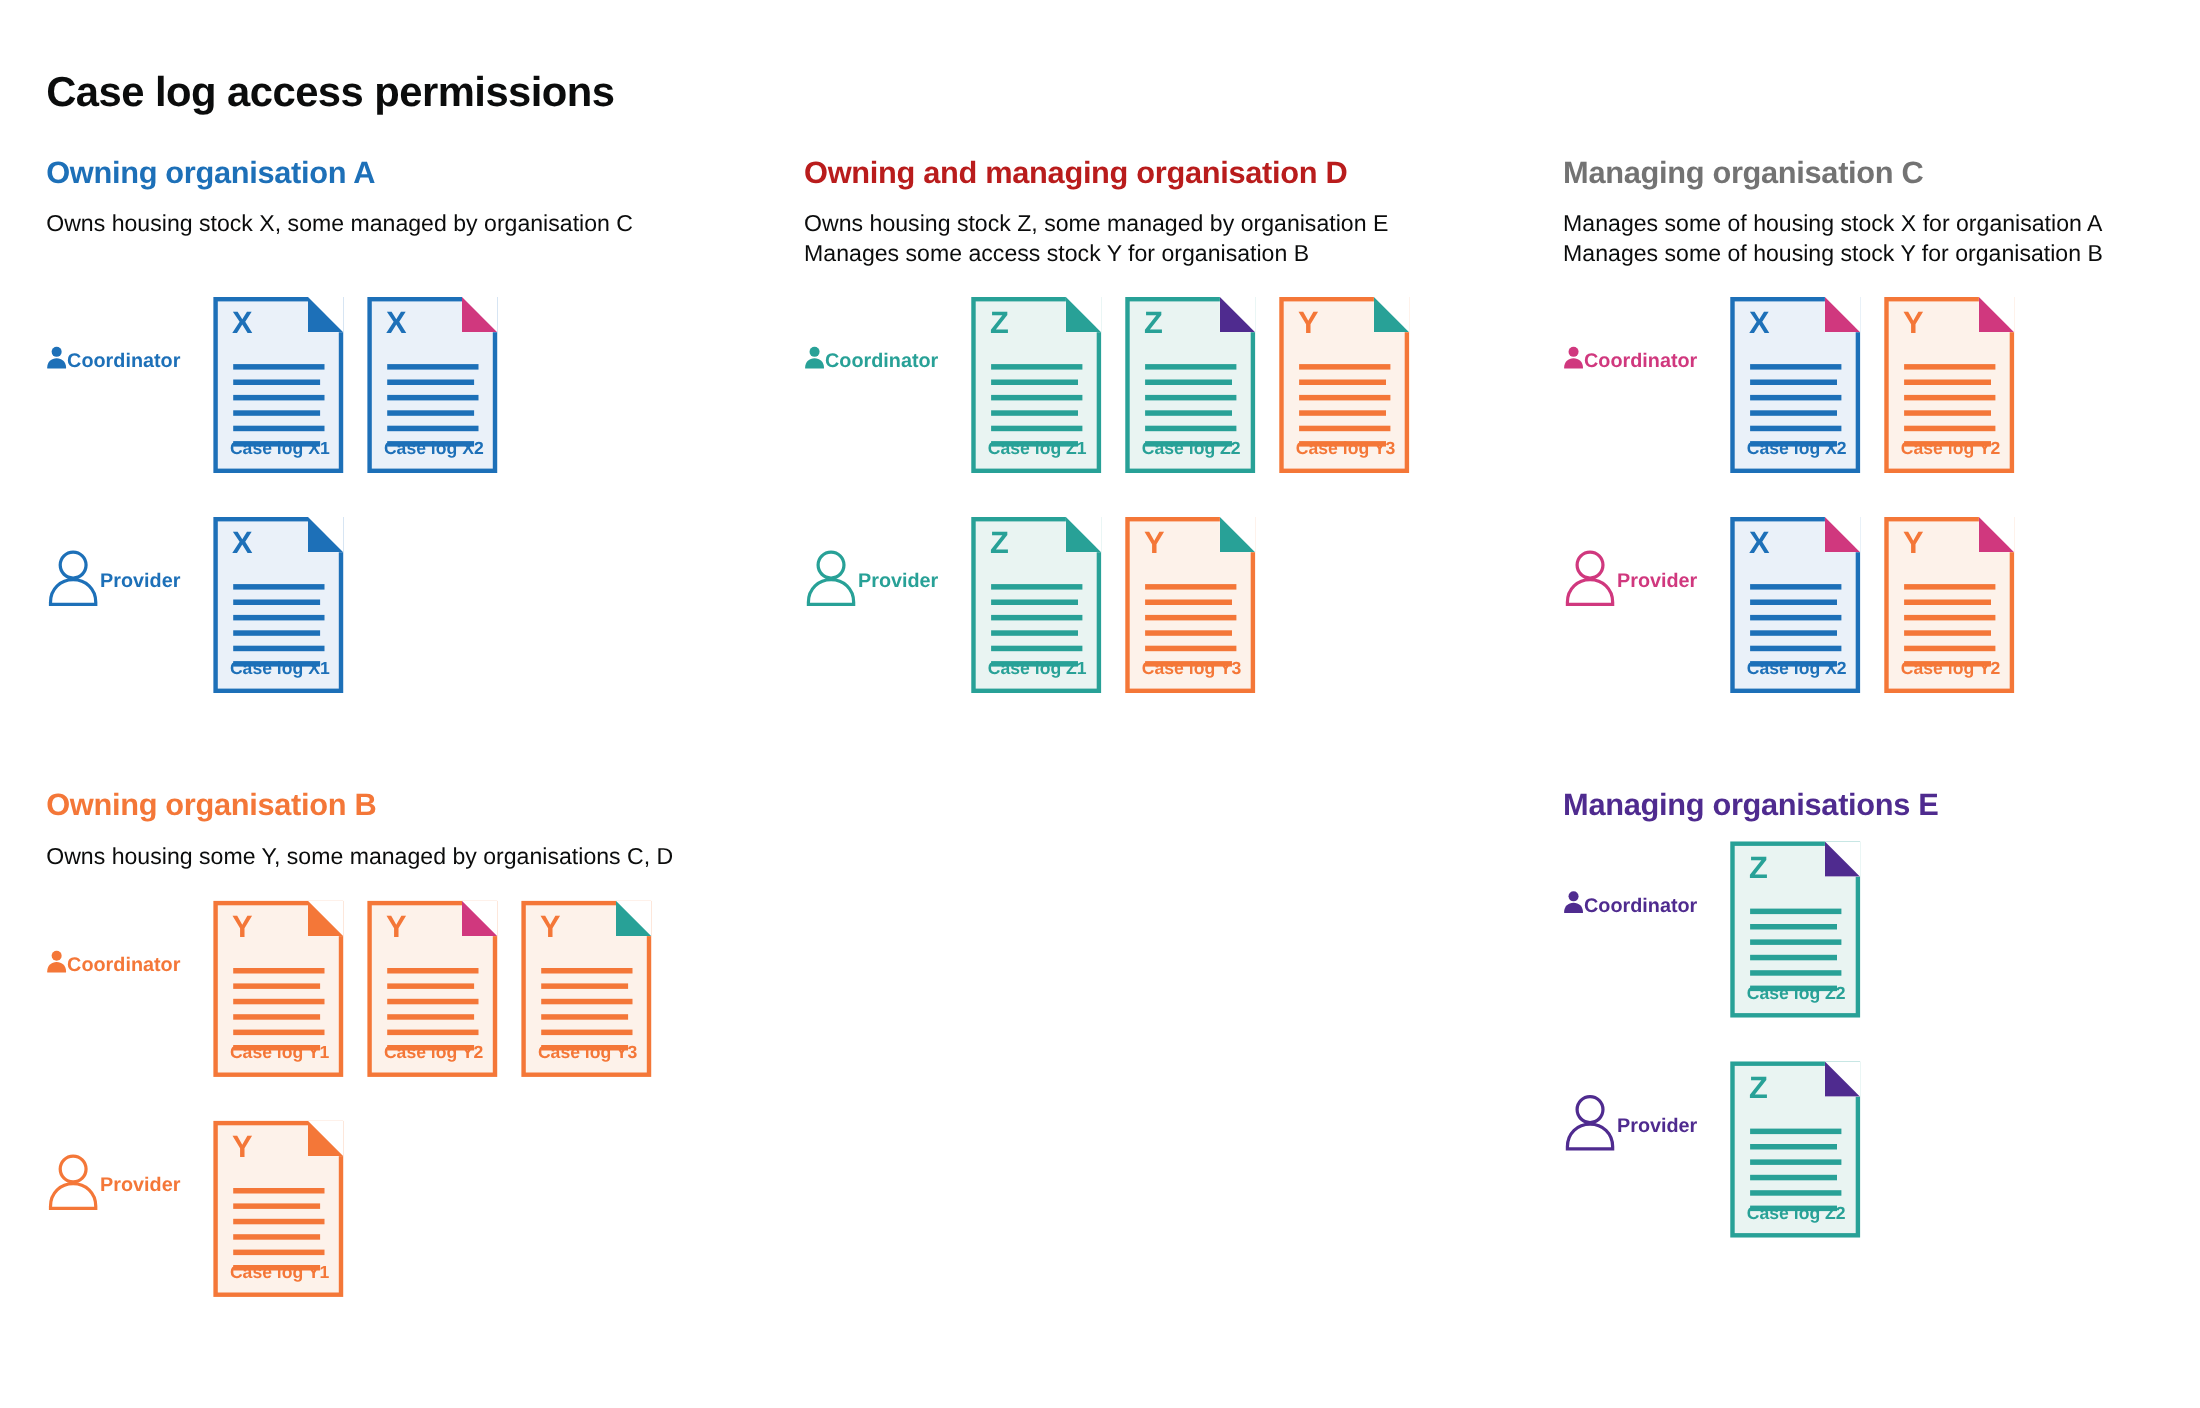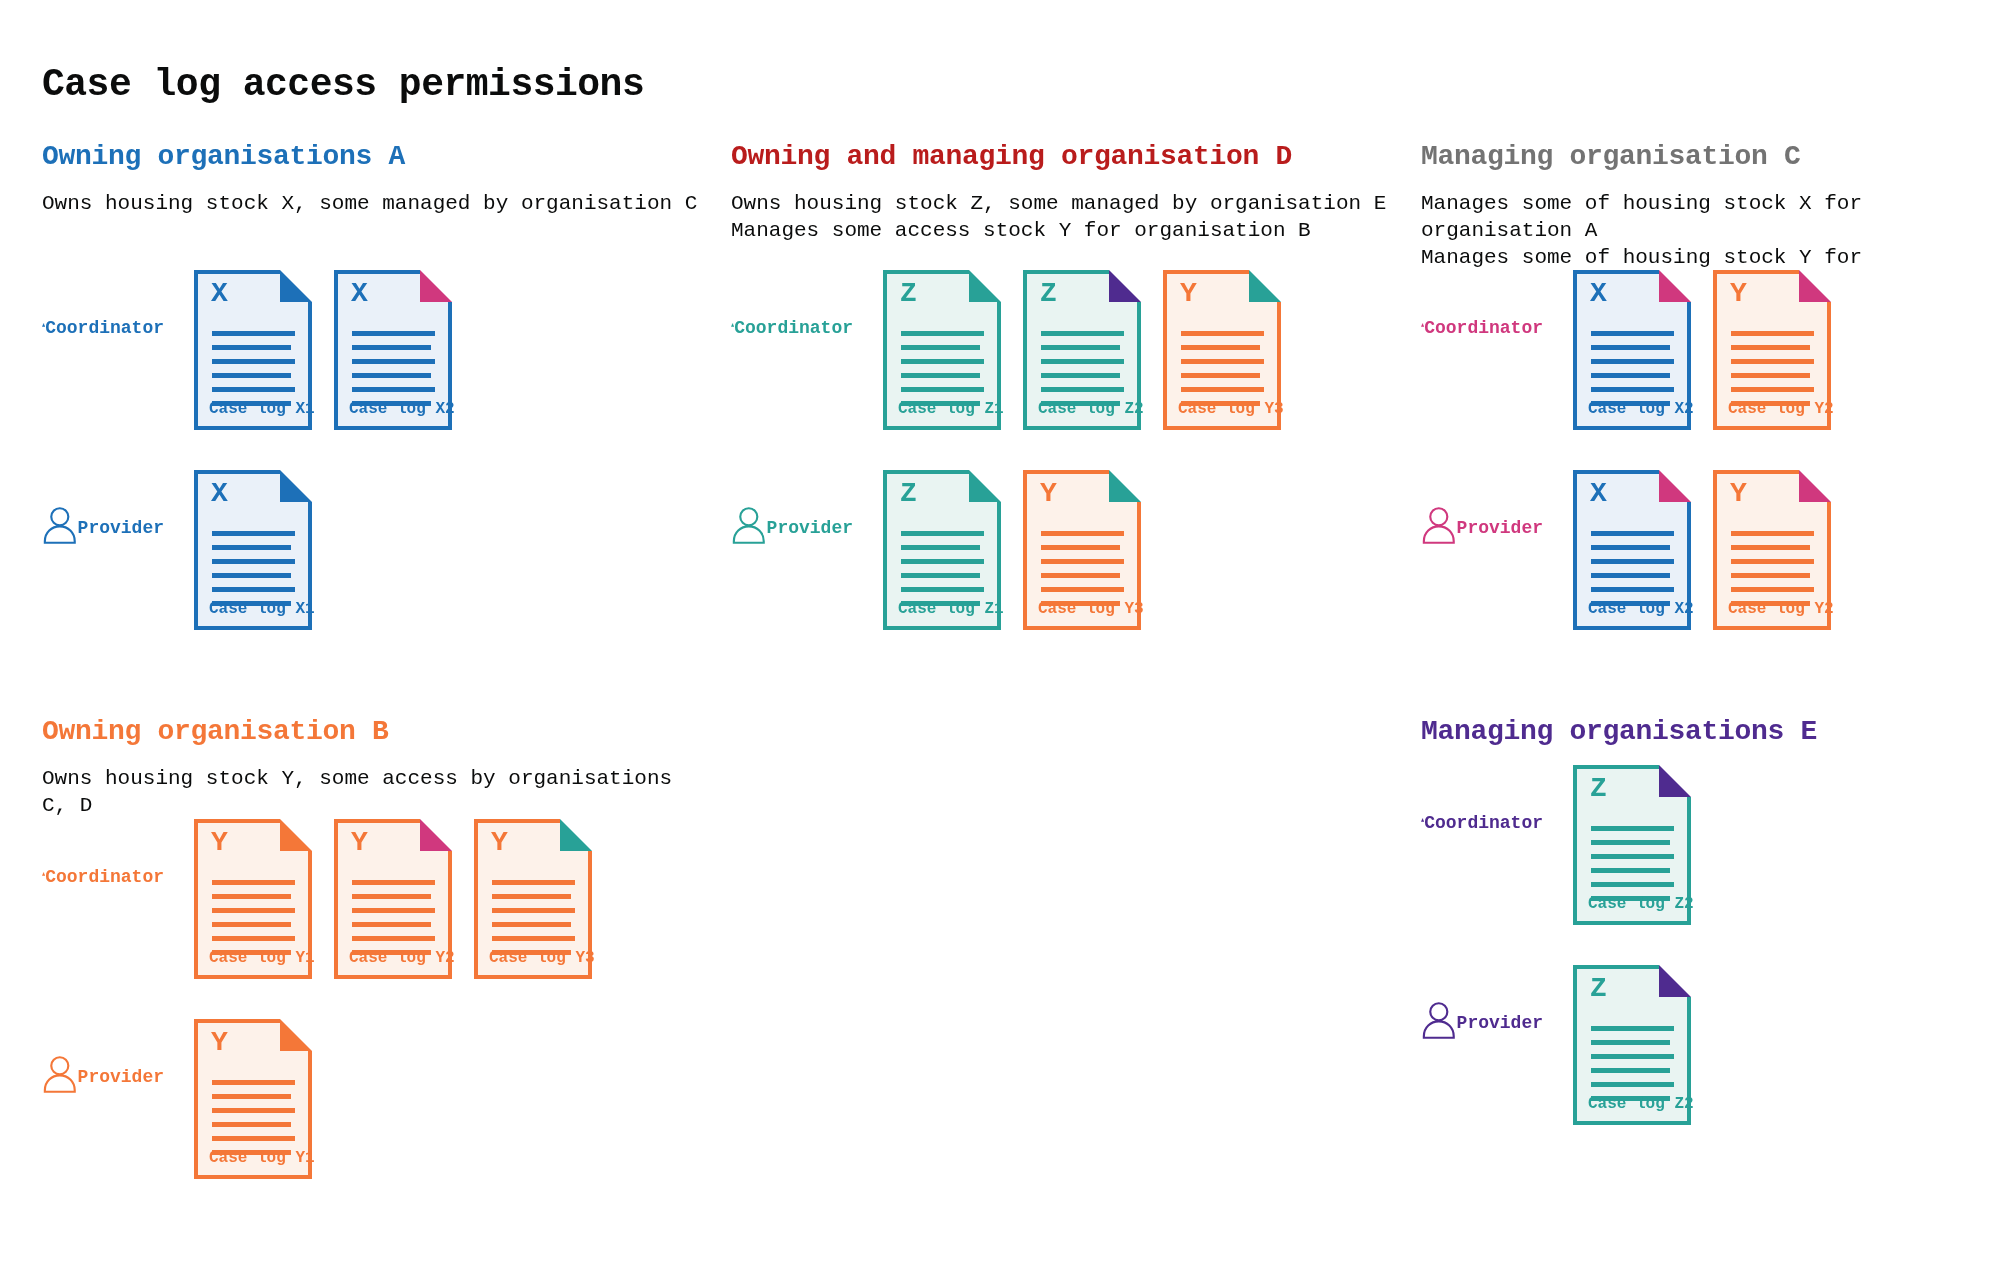--- a/index.html
+++ b/index.html
@@ -1,18 +1,18 @@
 <!DOCTYPE html>
 <html><head>
 <meta charset="utf-8">
 <style>
   html,body { margin:0; padding:0; background:#fff; }
   #stage {
     position:relative; width:2000px; height:1280px; background:#ffffff;
-    font-family:Liberation Mono, monospace; color:#0b0c0c; overflow:hidden;
+    font-family:Liberation Sans, sans-serif; color:#0b0c0c; overflow:hidden;
   }
   .page-title {
     position:absolute; left:42px; top:38px;
     font-size:38px; font-weight:800; letter-spacing:-0.5px; color:#0b0c0c;
   }
   .section { position:absolute; }
   .slot-top-left    { left:42px;   top:140px; width:660px; }
   .slot-top-middle  { left:731px;  top:140px; width:660px; }
   .slot-top-right   { left:1421px; top:140px; width:570px; }
   .slot-bottom-left { left:42px;   top:715px; width:660px; }
@@ -57,21 +57,21 @@
     position:absolute; bottom:8px; left:11px; right:4px;
     font-size:16px; font-weight:800; white-space:nowrap; color:currentColor;
   }
 </style>
 </head>
 <body>
 
 <div id="stage">
   <h1 class="page-title">Case log access permissions</h1>
 <div class="section slot-top-left row-top">
-    <h2 style="color: rgb(29, 112, 184);">Owning organisations A</h2>
+    <h2 style="color: rgb(29, 112, 184);">Owning organisation A</h2>
     <div class="desc-zone">
         <p class="desc-line">Owns housing stock X, some managed by organisation C</p>
       </div>
     <div>
         <div class="perm-row">
     <div class="person-zone">
             <svg class="person-svg" viewBox="0 0 100 106" xmlns="http://www.w3.org/2000/svg" aria-hidden="true" style="color: rgb(29, 112, 184);">
     <circle cx="50" cy="26" r="24" fill="currentColor"></circle>
     <path d="M5 106 V100 C5 73 25 56 50 56 C75 56 95 73 95 100 V106 Z" fill="currentColor"></path>
   </svg>
@@ -307,21 +307,21 @@
               </span>
     <span class="doc-label">Case log Y2</span>
   </div>
           </div>
   </div>
       </div>
   </div>
     <div class="section slot-bottom-left row-bottom">
     <h2 style="color: rgb(244, 119, 56);">Owning organisation B</h2>
     <div class="desc-zone">
-        <p class="desc-line">Owns housing stock Y, some access by organisations C, D</p>
+        <p class="desc-line">Owns housing some Y, some managed by organisations C, D</p>
       </div>
     <div>
         <div class="perm-row">
     <div class="person-zone">
             <svg class="person-svg" viewBox="0 0 100 106" xmlns="http://www.w3.org/2000/svg" aria-hidden="true" style="color: rgb(244, 119, 56);">
     <circle cx="50" cy="26" r="24" fill="currentColor"></circle>
     <path d="M5 106 V100 C5 73 25 56 50 56 C75 56 95 73 95 100 V106 Z" fill="currentColor"></path>
   </svg>
       <span class="person-label" style="color: rgb(244, 119, 56);">Coordinator</span>
     </div>

